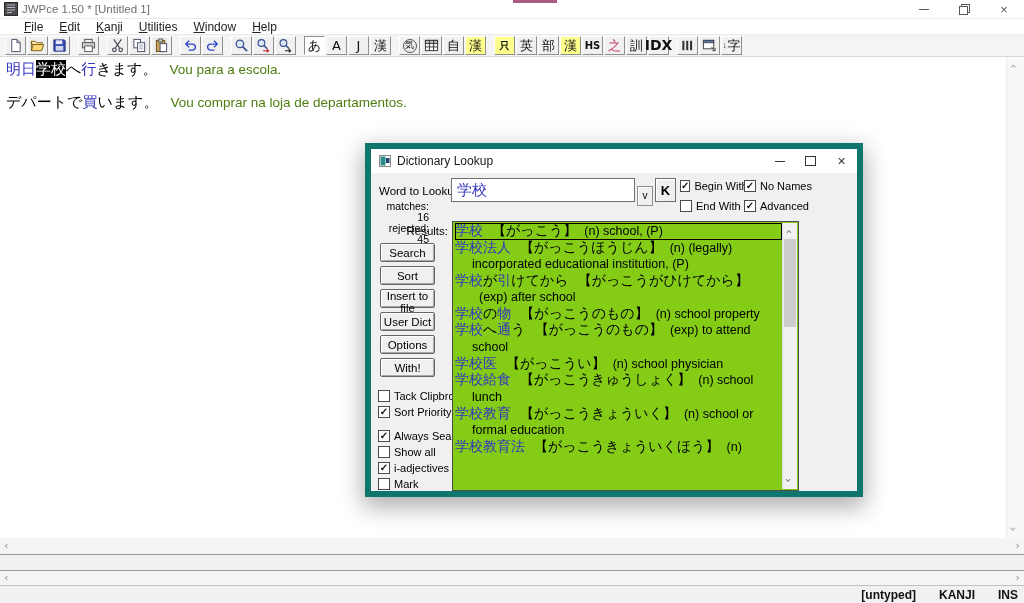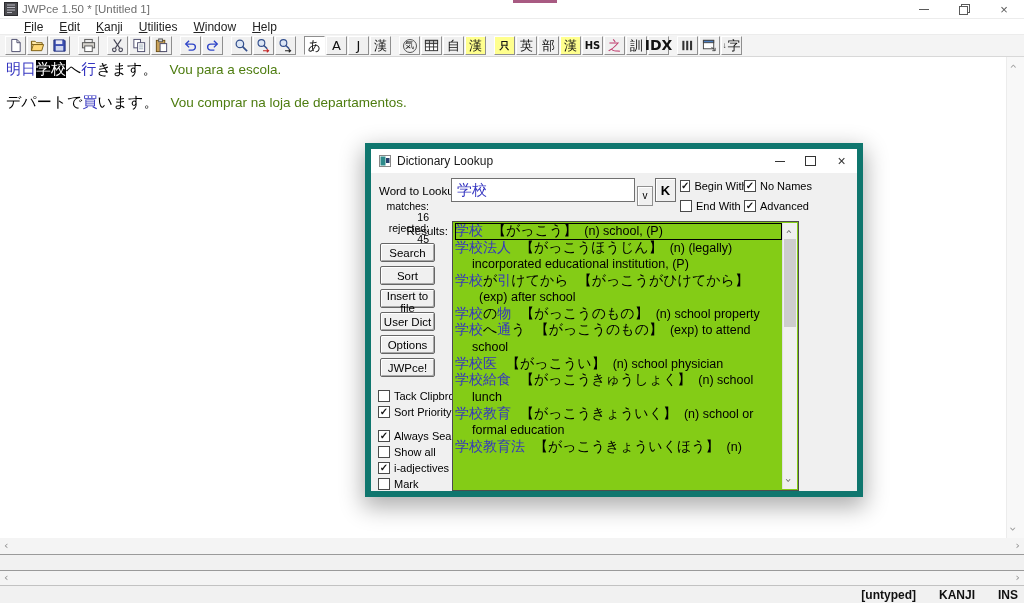--- a/index.html
+++ b/index.html
@@ -398,21 +398,21 @@
       <div>rejected: 45</div>
     </div>
     <div class="results-label">Results:</div>
 
     <div class="dlg-buttons" id="dlg-buttons">
         <button class="dbtn">Search</button>
         <button class="dbtn">Sort</button>
         <button class="dbtn">Insert to file</button>
         <button class="dbtn">User Dict</button>
         <button class="dbtn">Options</button>
-        <button class="dbtn">JWPce!</button>
+        <button class="dbtn">With!</button>
       </div>
     <div class="dlg-options" id="dlg-options">
         <span class="cb">
           <span class="cbox"></span>
           <span class="clbl">Tack Clipbrd</span>
         </span>
         <span class="cb">
           <span class="cbox">✓</span>
           <span class="clbl">Sort Priority</span>
         </span>

